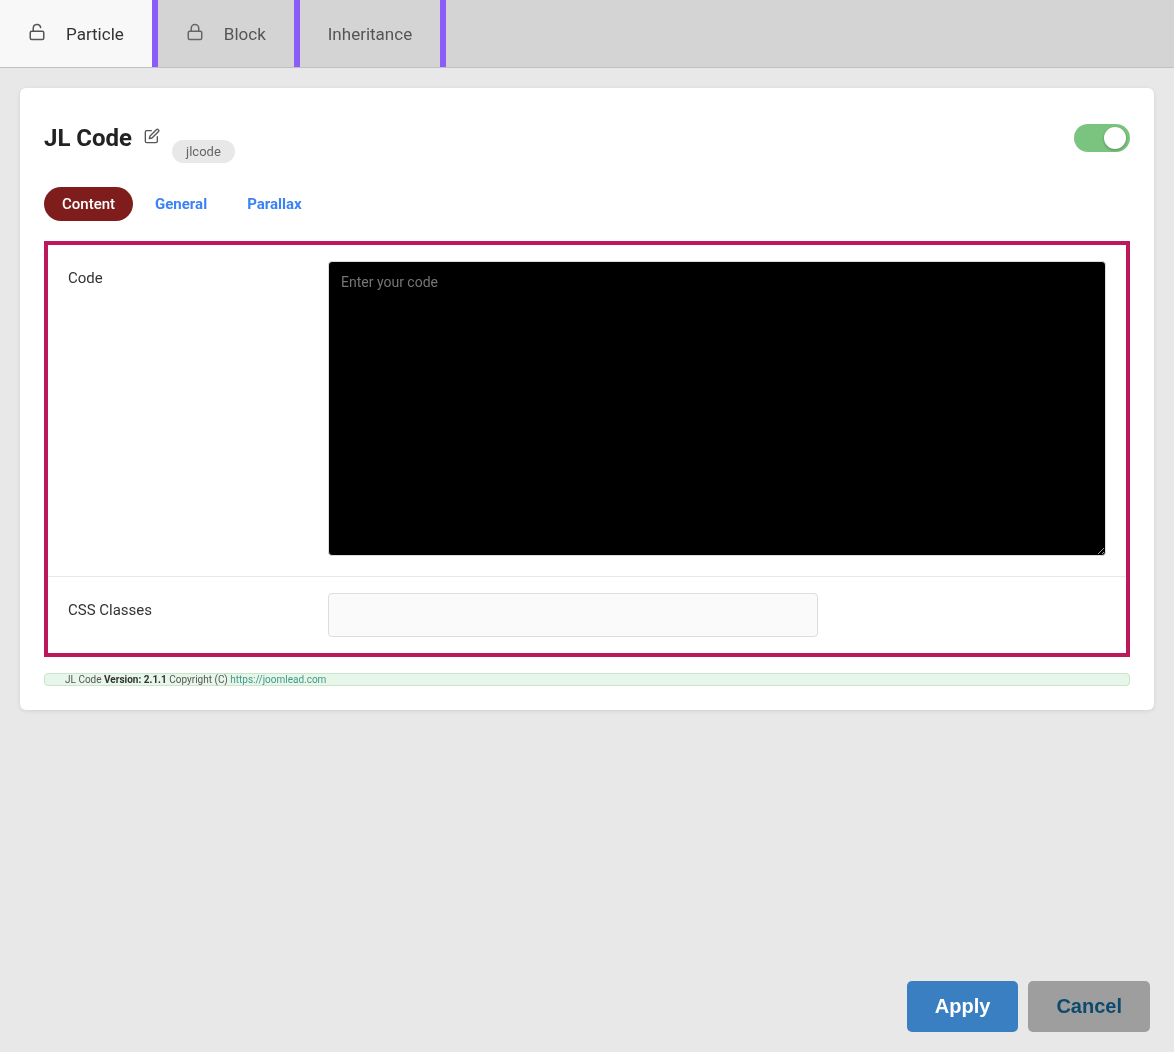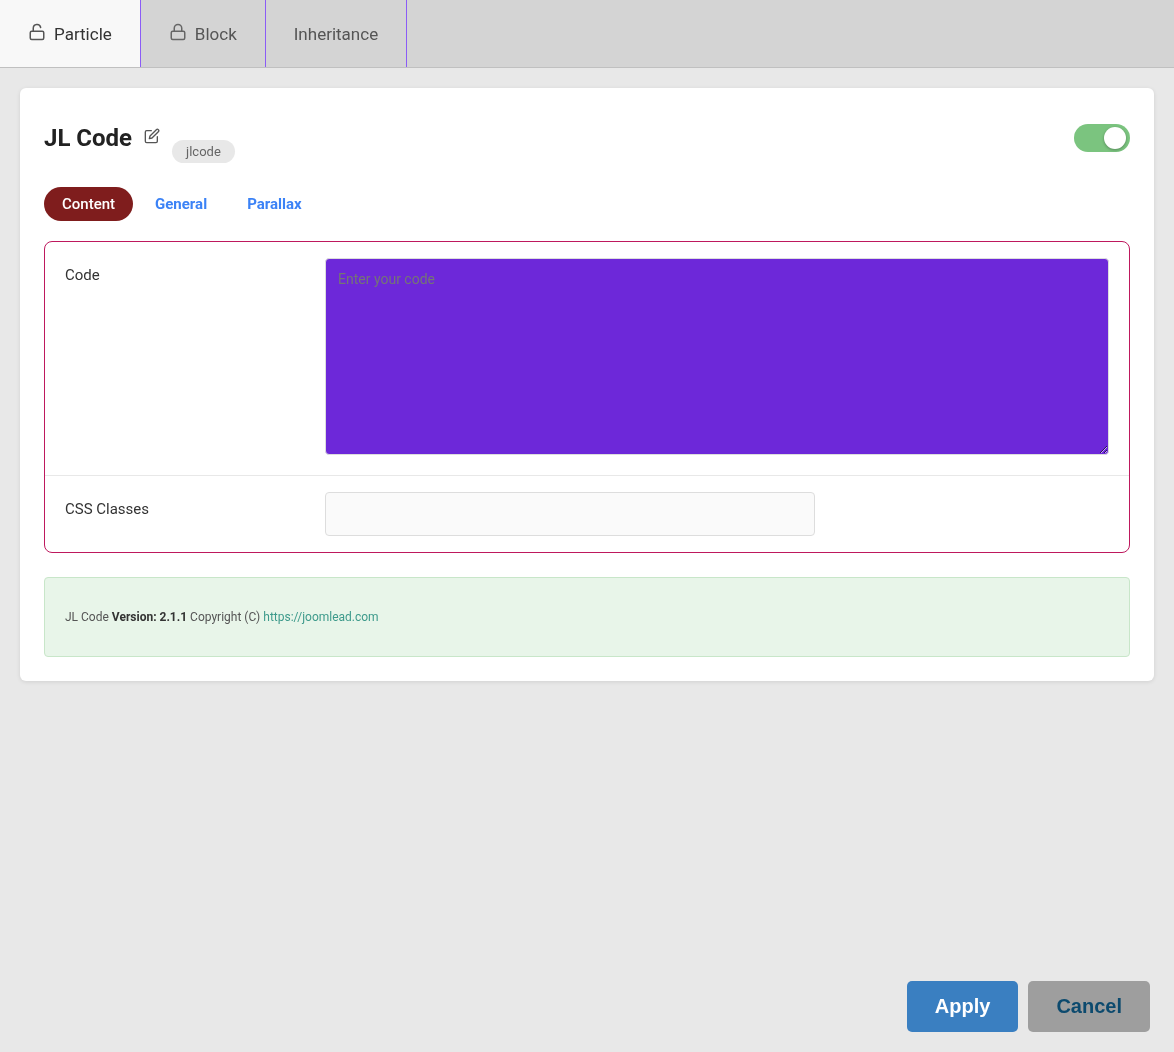--- a/index.html
+++ b/index.html
@@ -17,27 +17,27 @@
       display: flex;
       background: #d4d4d4;
       border-bottom: 1px solid #c0c0c0;
       padding: 0;
       height: 68px;
       align-items: stretch;
     }
     .tab-item {
       display: flex;
       align-items: center;
-      gap: 8px;
+      gap: 20px;
       padding: 0 28px;
       font-size: 17px;
       color: #555;
       cursor: pointer;
       background: #d4d4d4;
-      border-right: 1px solid #8b5cf6;
+      border-right: 6px solid #8b5cf6;
       font-weight: 400;
     }
     .tab-item.active {
       background: #f8f8f8;
       color: #333;
     }
 
     
     .main-content {
       flex: 1;
@@ -134,24 +134,24 @@
       font-weight: 700;
     }
     .sub-tab.active {
       background: #7f1d1d;
       color: #fff;
       font-weight: 500;
     }
 
     
     .form-area {
-      border: 1px solid #be185d;
-      border-radius: 8px;
+      border: 4px solid #be185d;
+      border-radius: 0;
       overflow: hidden;
-      margin-bottom: 24px;
+      margin-bottom: 16px;
     }
     .form-row {
       display: flex;
       align-items: flex-start;
       border-bottom: 1px solid #e8e8e8;
       padding: 16px 20px;
     }
     .form-row:last-child {
       border-bottom: none;
     }
@@ -161,49 +161,49 @@
       font-size: 15px;
       color: #333;
       padding-top: 8px;
       font-weight: 400;
     }
     .form-input-area {
       flex: 1;
     }
     textarea.code-input {
       width: 100%;
-      height: 197px;
+      height: 295px;
       border: 1px solid #ddd;
       border-radius: 4px;
       padding: 12px;
       font-size: 14px;
       color: #aaa;
       resize: vertical;
       outline: none;
       font-family: inherit;
-      background: #6d28d9;
+      background: #000000;
     }
     input.css-input {
       width: 490px;
       height: 44px;
       border: 1px solid #ddd;
       border-radius: 4px;
       padding: 8px 12px;
       font-size: 14px;
       outline: none;
       background: #fafafa;
     }
 
     
     .version-bar {
       background: #e8f5e9;
       border: 1px solid #c8e6c9;
       border-radius: 4px;
-      padding: 32px 20px;
-      font-size: 12px;
+      padding: 0 20px;
+      font-size: 10px;
       color: #555;
       margin-top: 4px;
     }
     .version-bar .version-text-bold {
       font-weight: 700;
       color: #333;
     }
     .version-bar a {
       color: #3d9a8b;
       text-decoration: none;

